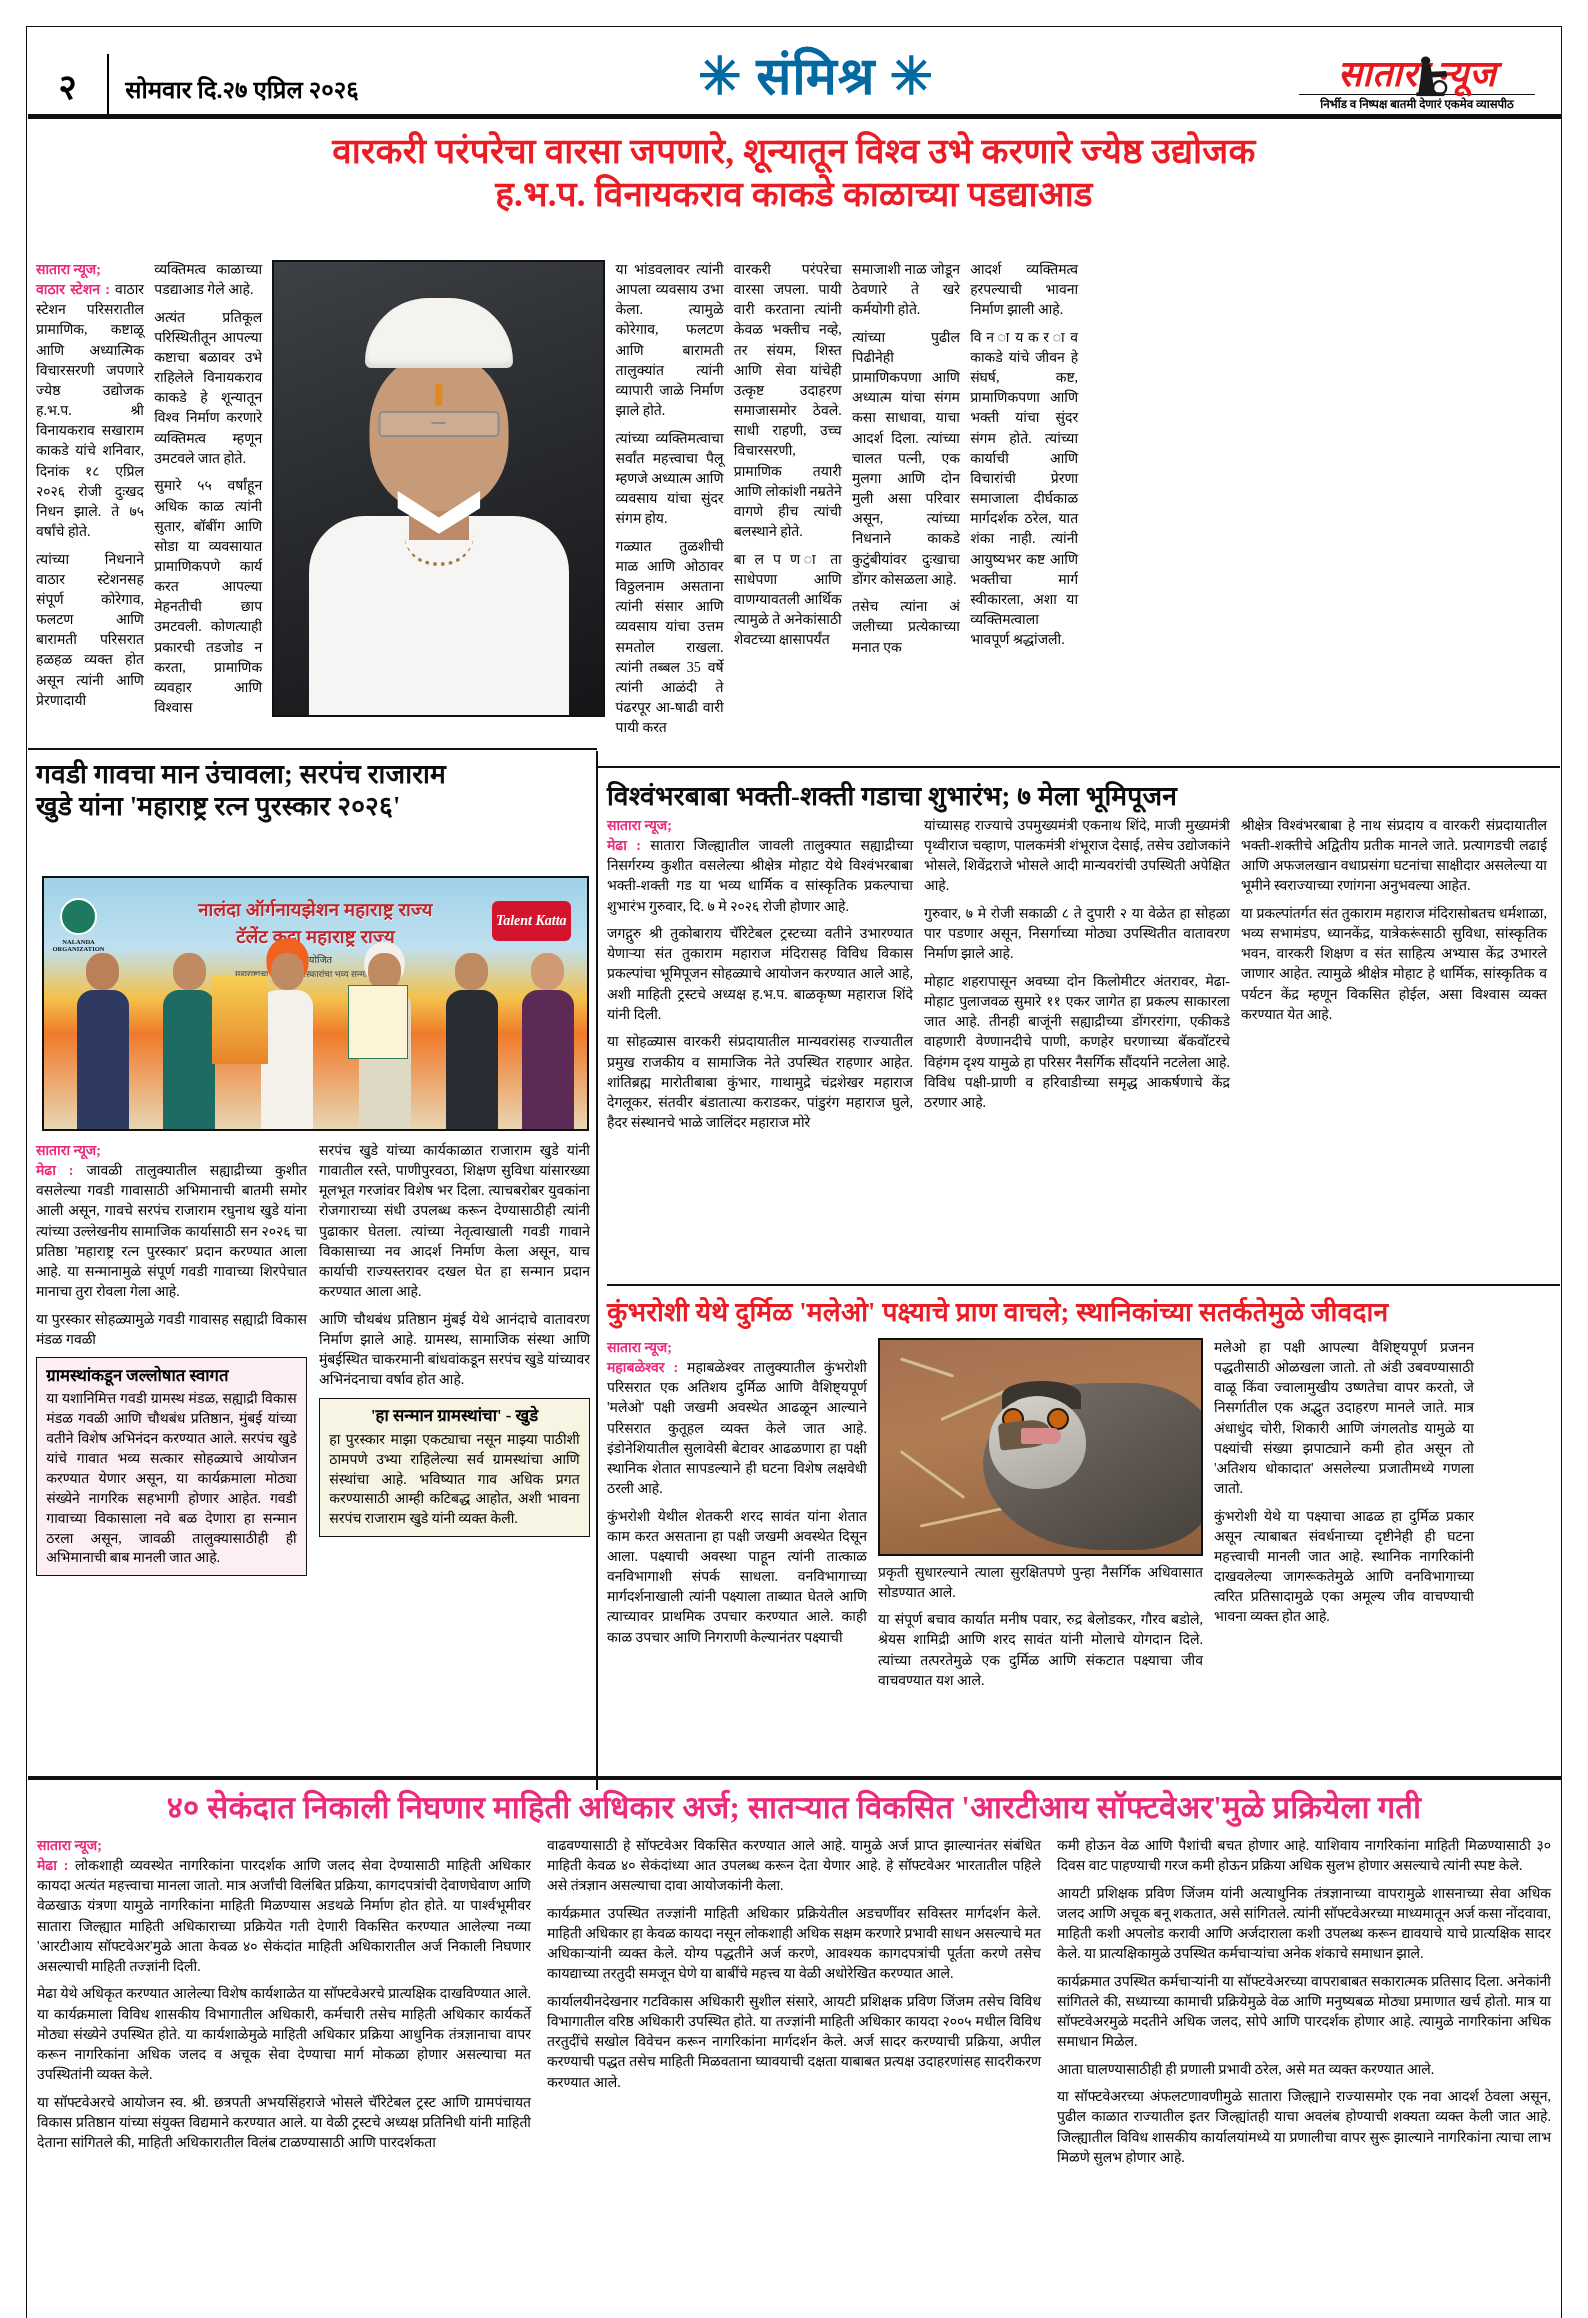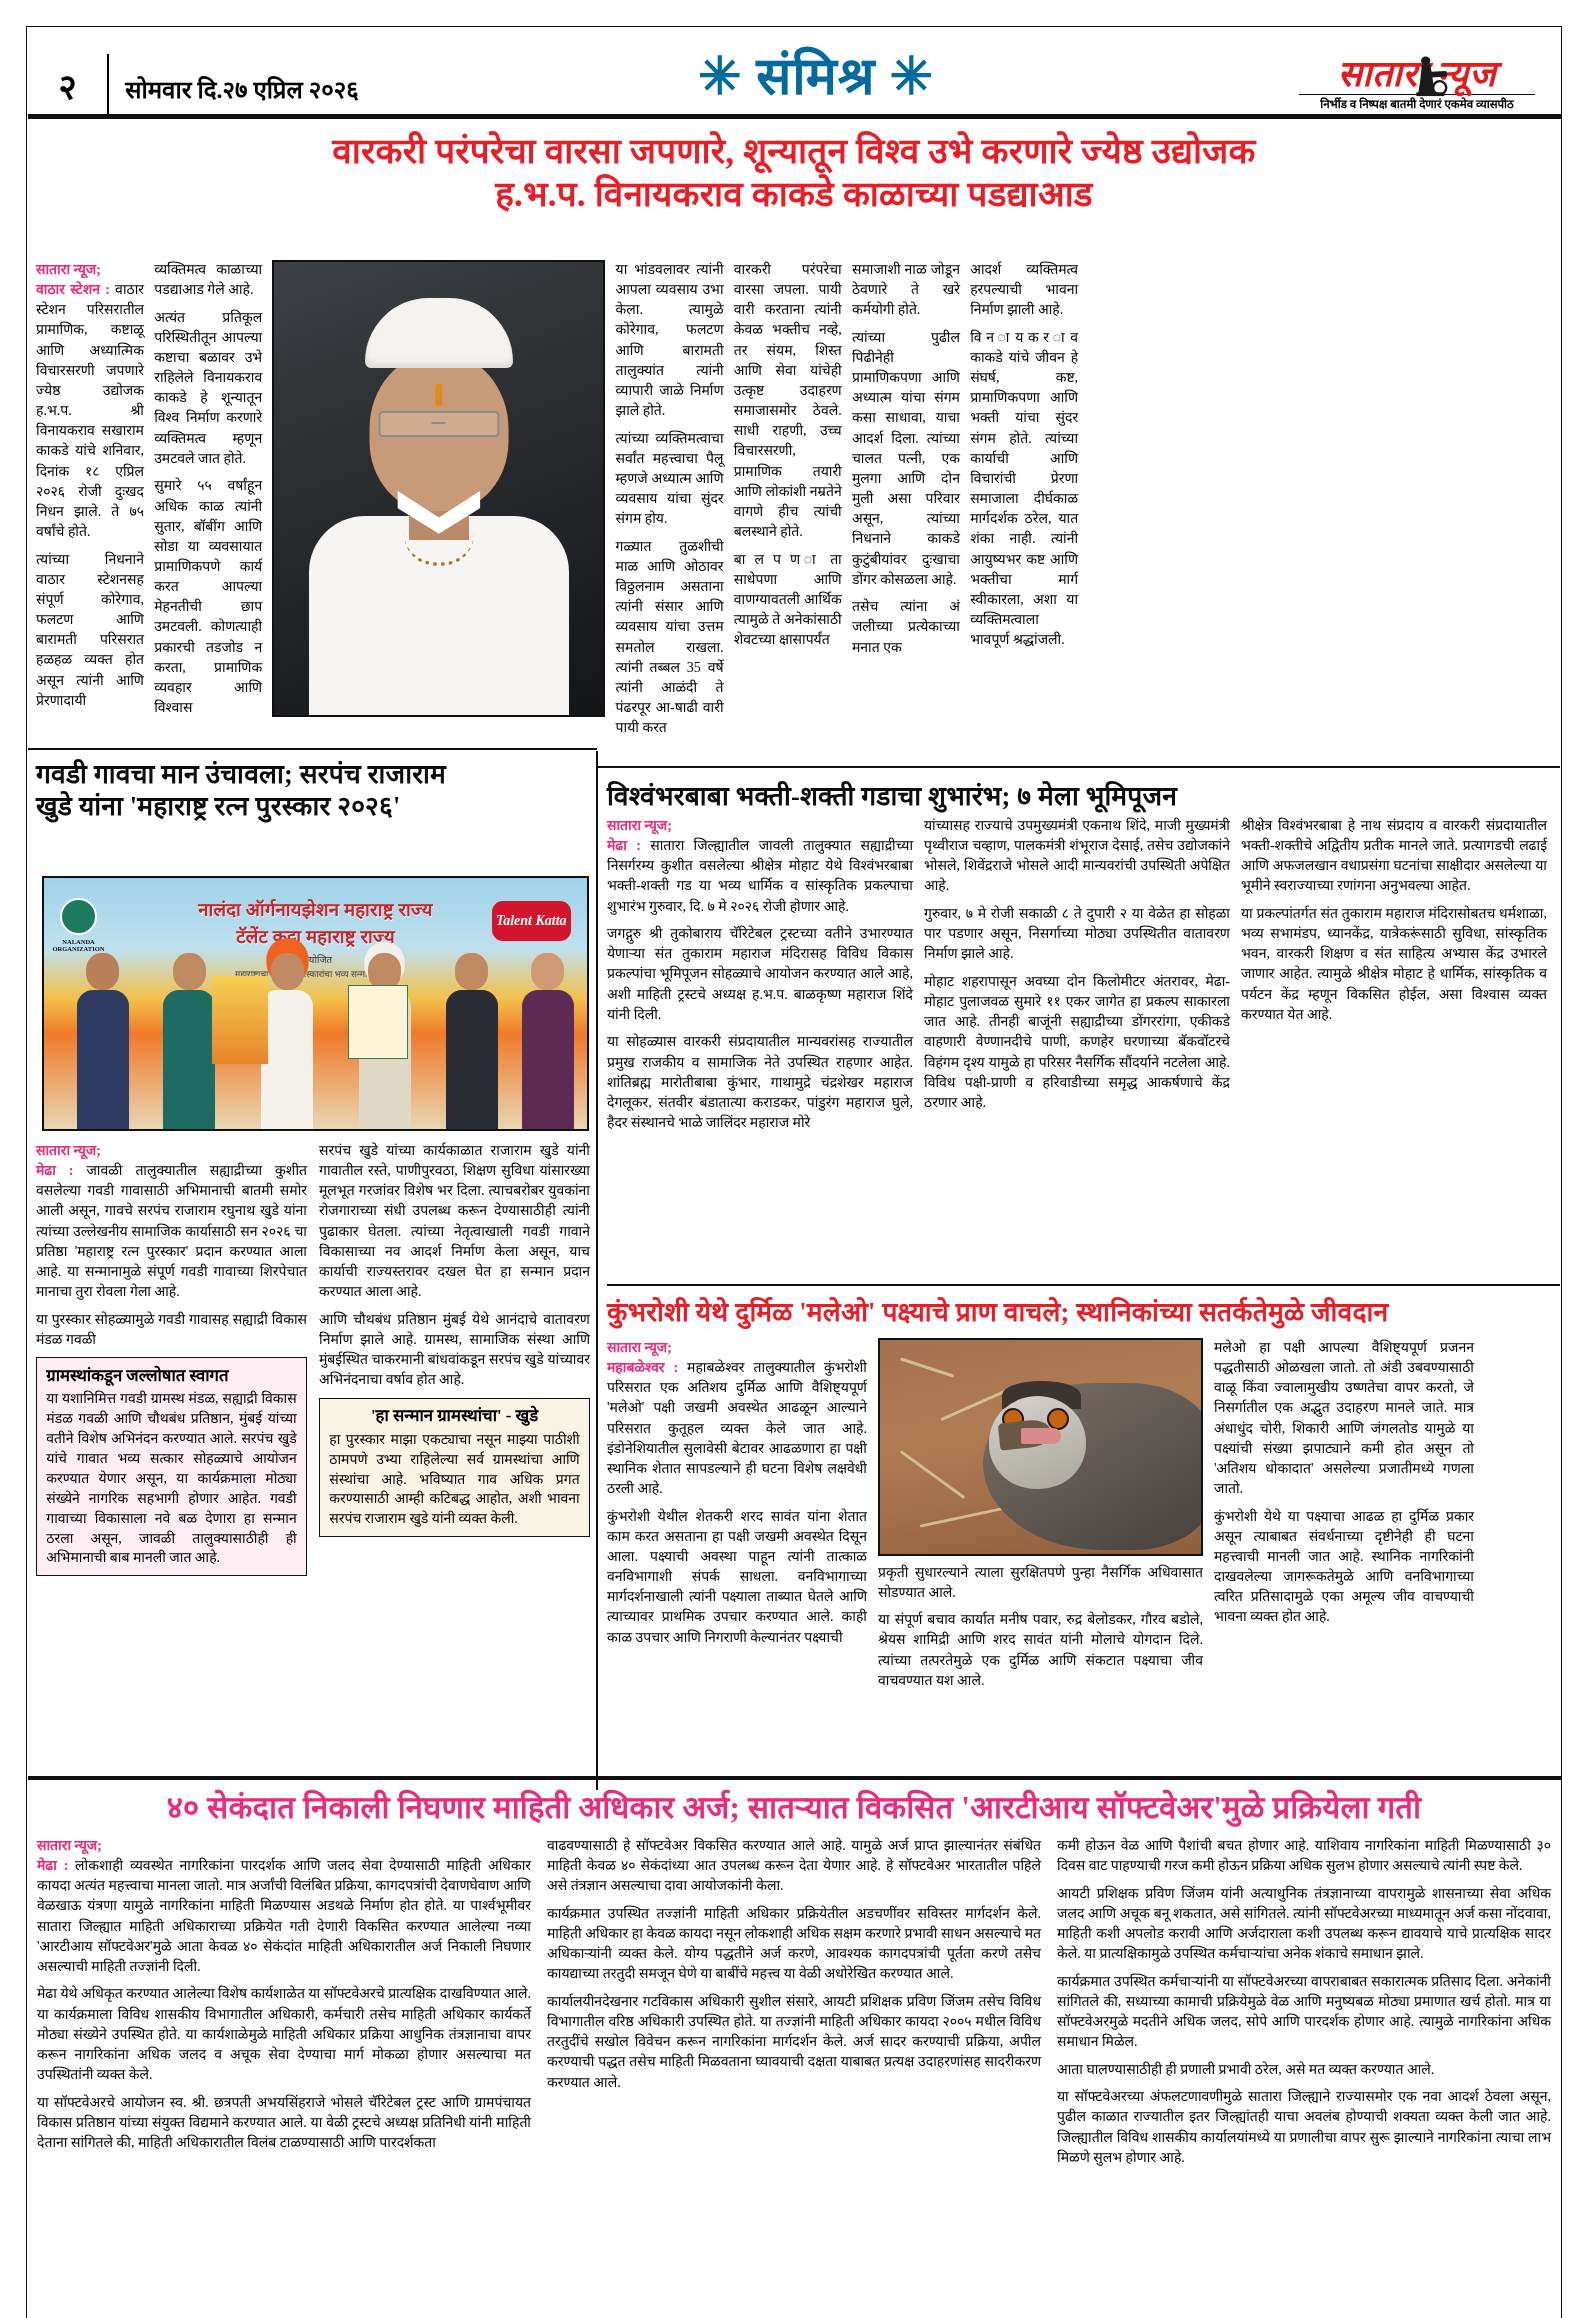--- a/index.html
+++ b/index.html
@@ -149,21 +149,21 @@
   .aw-banner-t2{ top:18%; font-size:18.5px; }
   .aw-sub { position:absolute; top:30%; width:100%; text-align:center; font-size:9.7px; color:#333; }
   .aw-sub2 { position:absolute; top:36%; width:100%; text-align:center; font-size:8.8px; color:#444; }
   .aw-logo-l {
     position:absolute; left:3%; top:8%; width:37px; height:37px;
     border-radius:50%; background:#1d7a5f; border:2.3px solid #fff;
   }
   .aw-logo-lt{position:absolute;left:1.2%;top:24%;width:56px;text-align:center;font-size:6.5px;font-weight:bold;color:#111;}
   .aw-logo-r {
     position:absolute; right:3%; top:9%; width:79px; height:40px;
-    background:#d3142c; border-radius:11px; color:#fff; font-size:14px;
+    background:#d3142c; border-radius:6px; color:#fff; font-size:14px;
     font-weight:bold; display:flex; align-items:center; justify-content:center;
     font-style:italic;
   }
   .aw-person {
     position:absolute; bottom:0; width:52px;
   }
   .aw-person .hd { width:33px; height:37px; border-radius:46%; background:#c08a63; margin:0 auto; }
   .aw-person .bd { width:52px; height:139px; border-radius:16px 16px 0 0; }
   .aw-cert { position:absolute; bottom:28%; width:60px; height:74px; background:#fdf3d6; border:1.9px solid #2f7d4f;}
   .aw-troph{ position:absolute; bottom:26%; width:56px; height:88px; background:linear-gradient(180deg,#f6cf52,#e8842a);}

